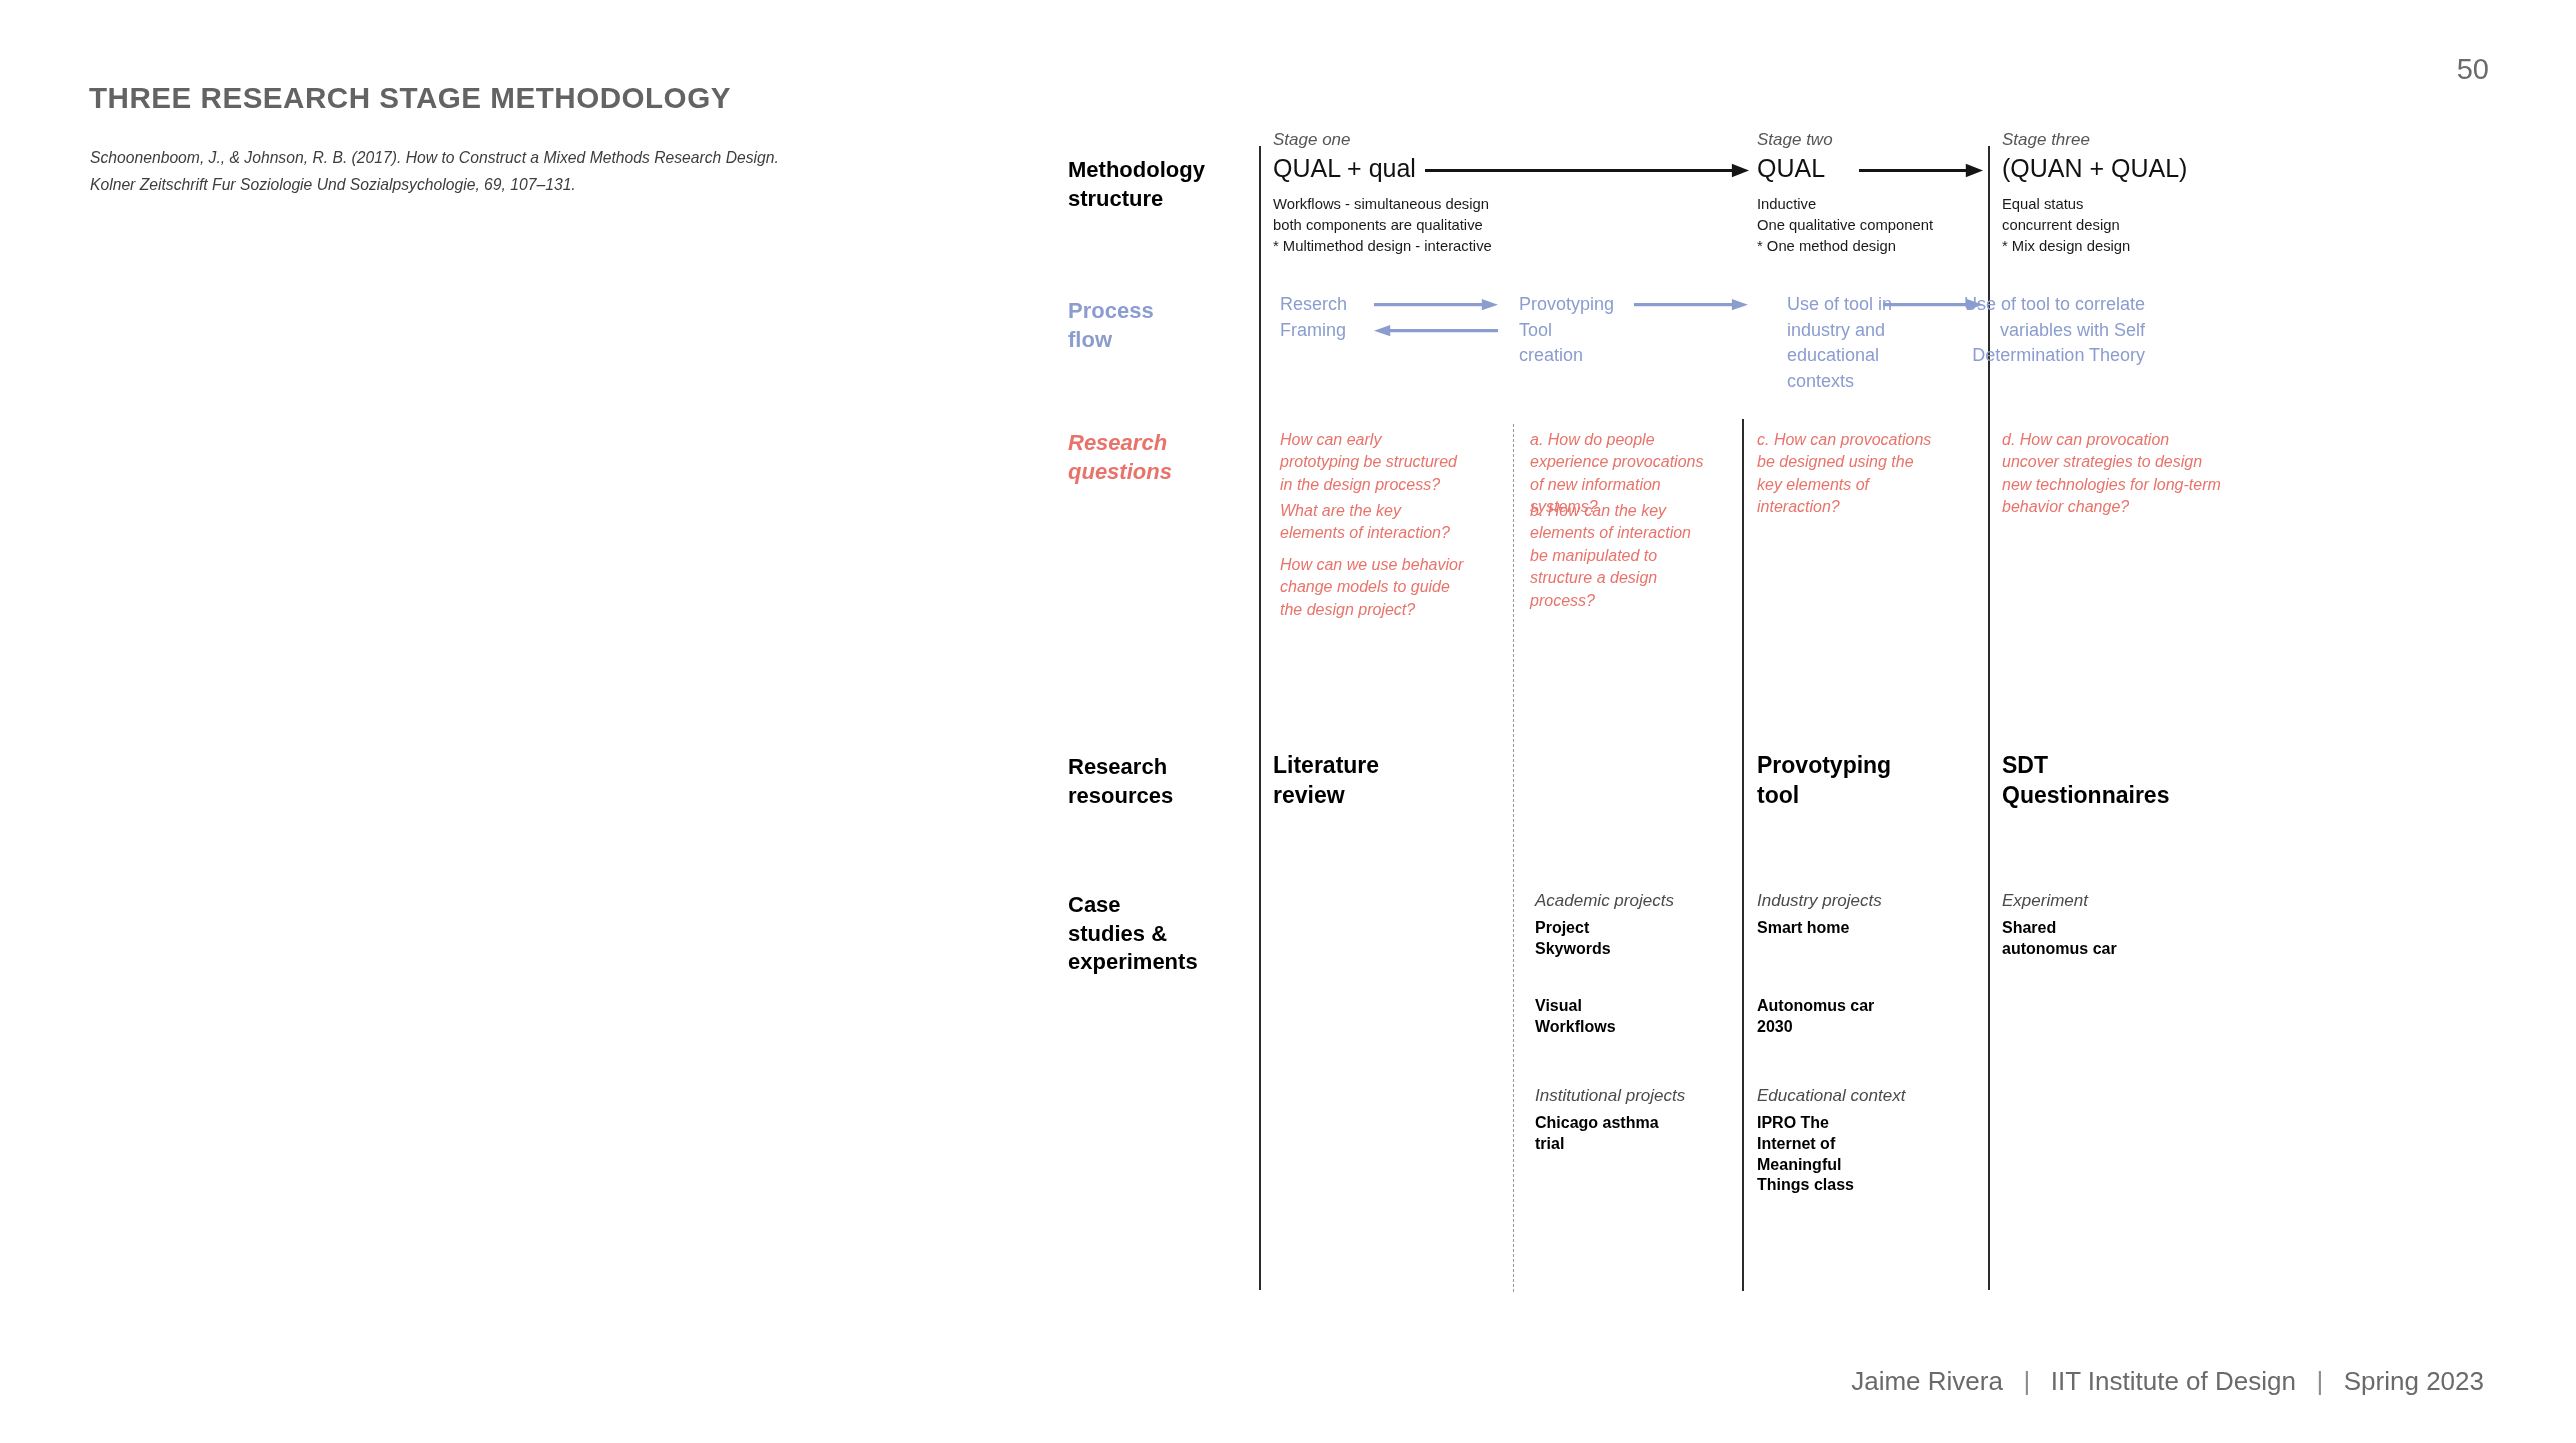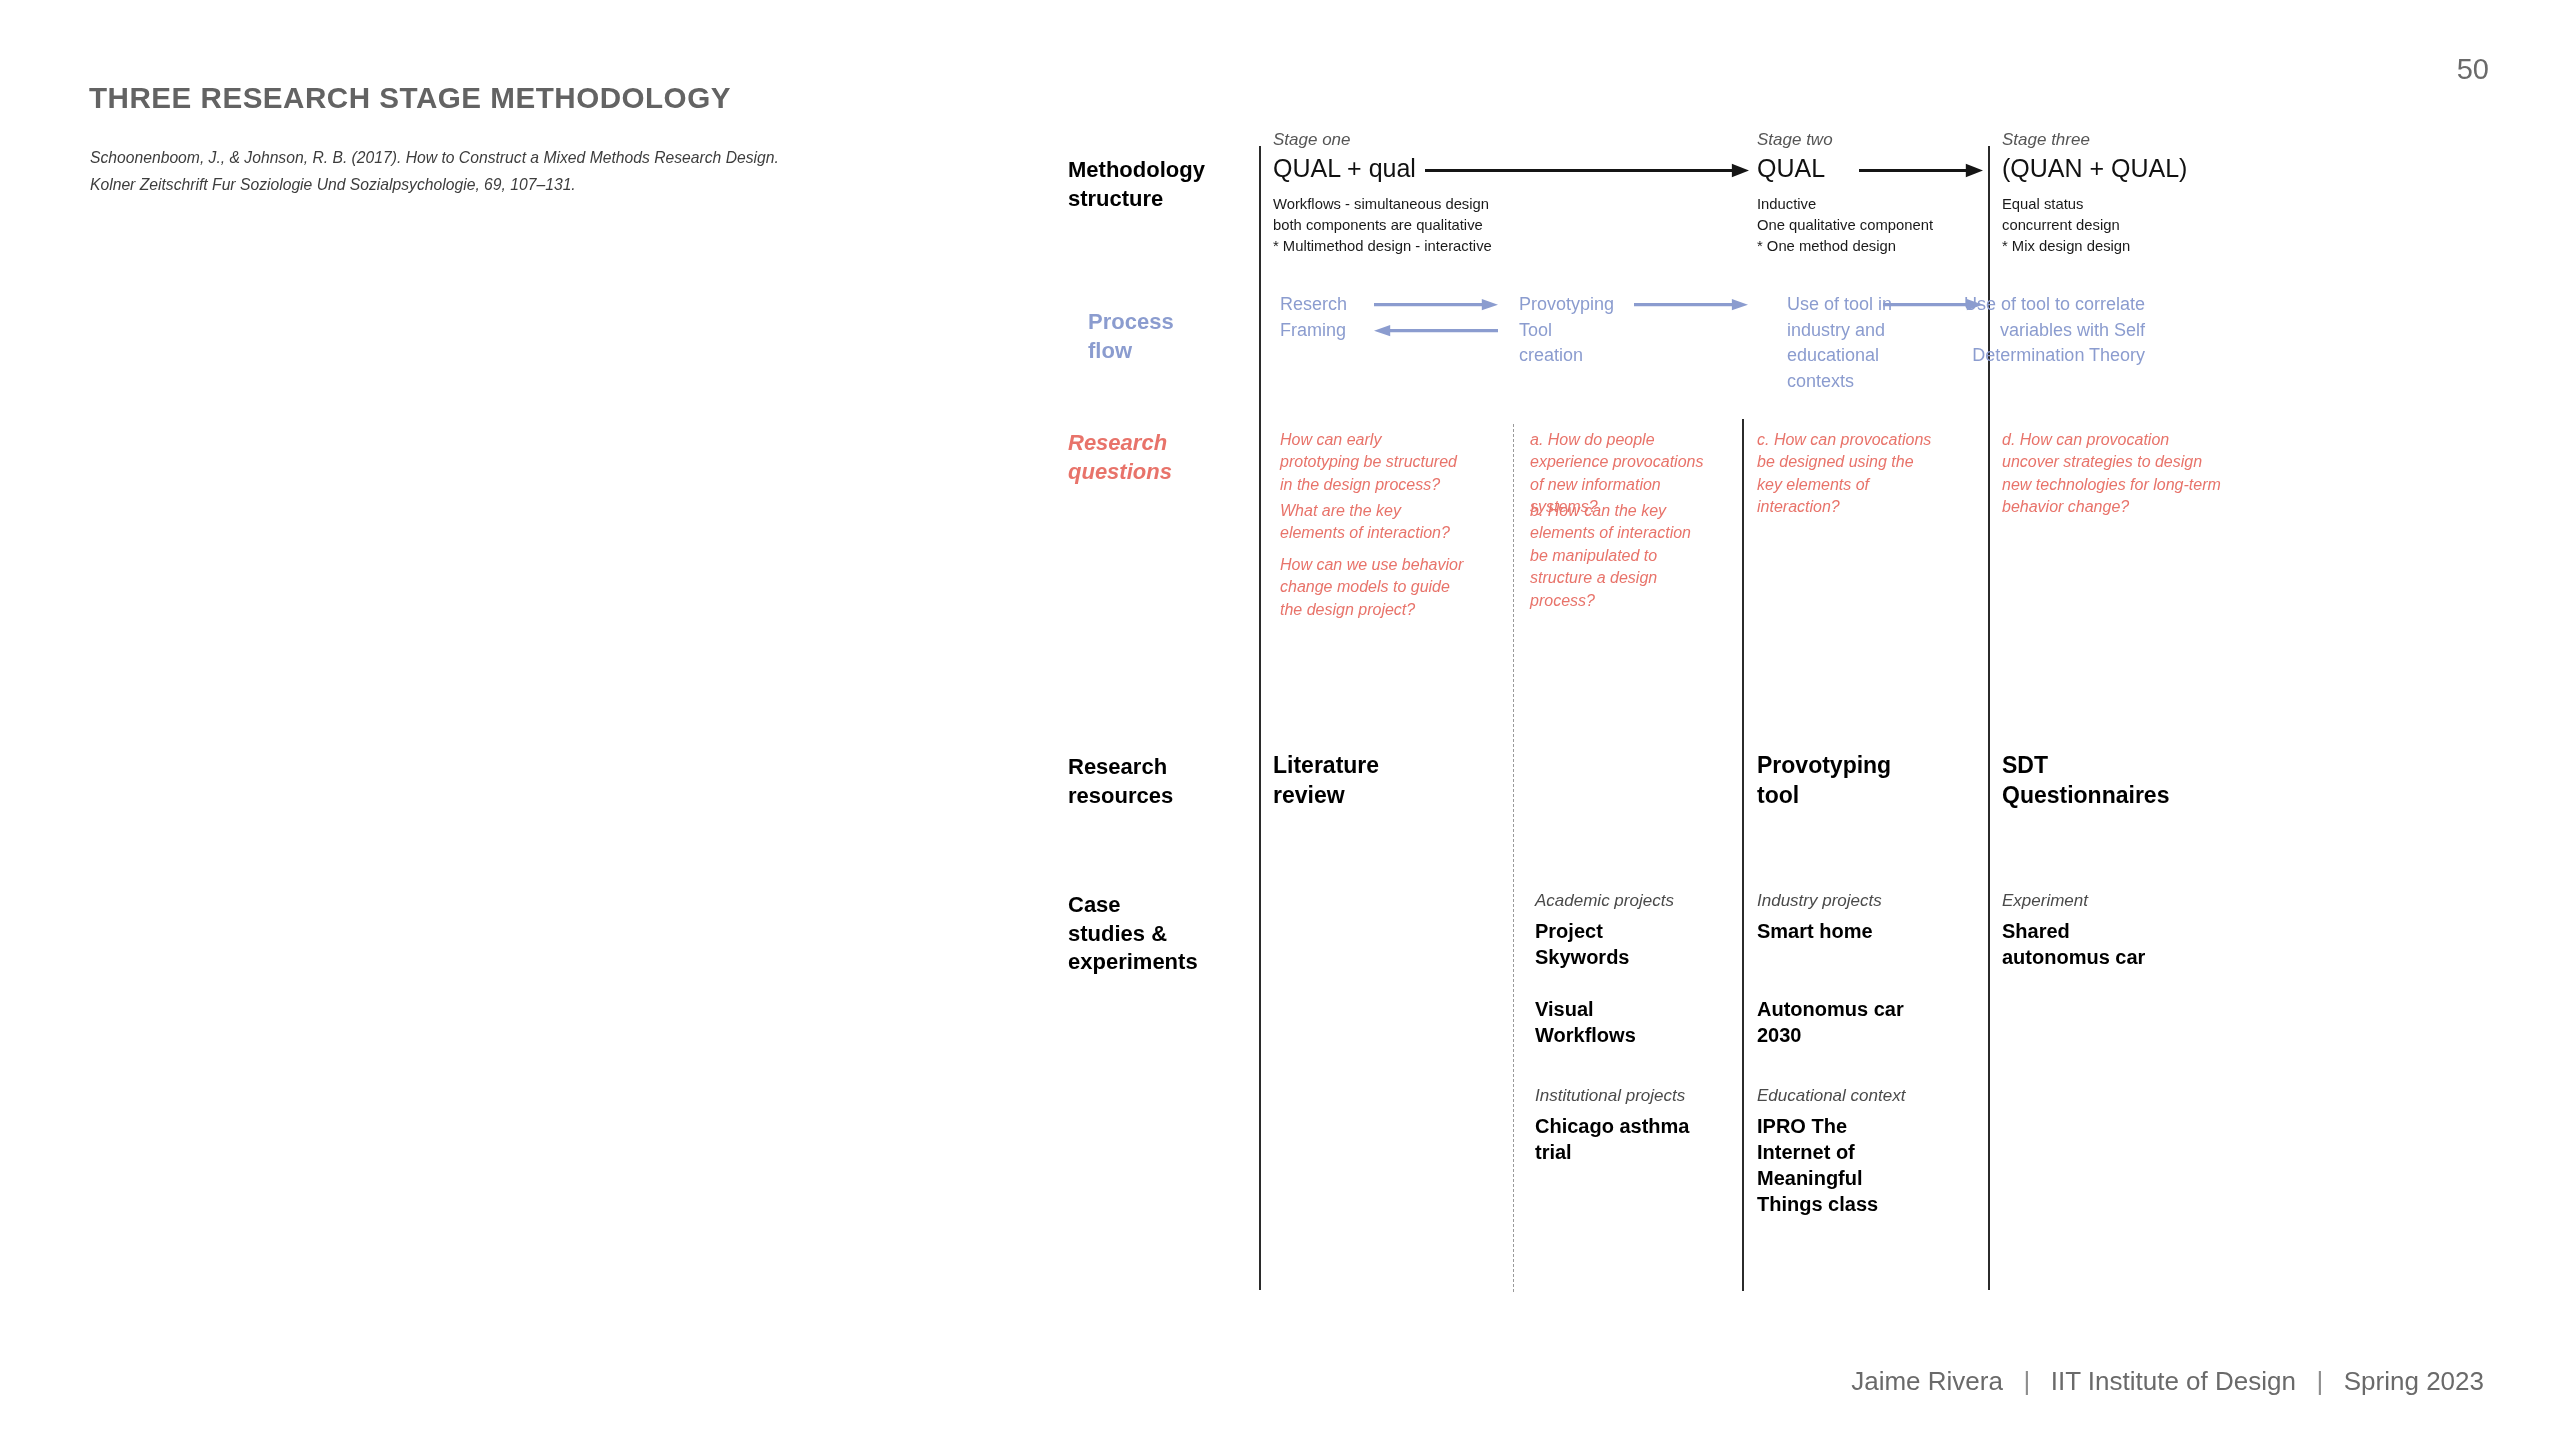--- a/index.html
+++ b/index.html
@@ -130,21 +130,21 @@
   }
   .case-label {
     position: absolute;
     font-size: 17px;
     font-style: italic;
     color: #4a4a4a;
     white-space: nowrap;
   }
   .case-text {
     position: absolute;
-    font-size: 20px;
+    font-size: 16px;
     font-weight: bold;
     color: #000000;
     line-height: 1.30;
   }
 
   
   .arrow-svg { position: absolute; overflow: visible; }
 
   
   #footer {
@@ -208,21 +208,21 @@
 
   <svg class="arrow-svg" style="left:357px; top:27px;" width="324" height="21" viewBox="0 0 340 22">
     <line x1="0" y1="11" x2="328" y2="11" stroke="#151515" stroke-width="3"></line>
     <polygon points="340,11 322,4 322,18" fill="#151515"></polygon>
   </svg>
   <svg class="arrow-svg" style="left:791px; top:27px;" width="124" height="21" viewBox="0 0 130 22">
     <line x1="0" y1="11" x2="118" y2="11" stroke="#151515" stroke-width="3"></line>
     <polygon points="130,11 112,4 112,18" fill="#151515"></polygon>
   </svg>
 
-  <div class="row-label blue" style="top:175px;margin-left:20px;">
+  <div class="row-label blue" style="top:164px;">
     <div>Process</div>
     <div>flow</div>
   </div>
 
   <div class="flow-text" style="left:212px; top:159px; white-space:pre;">Reserch
 Framing</div>
   <div class="flow-text" style="left:451px; top:159px; white-space:pre;">Provotyping
 Tool
 creation</div>
   <div class="flow-text" style="left:719px; top:159px; white-space:pre;">Use of tool in

